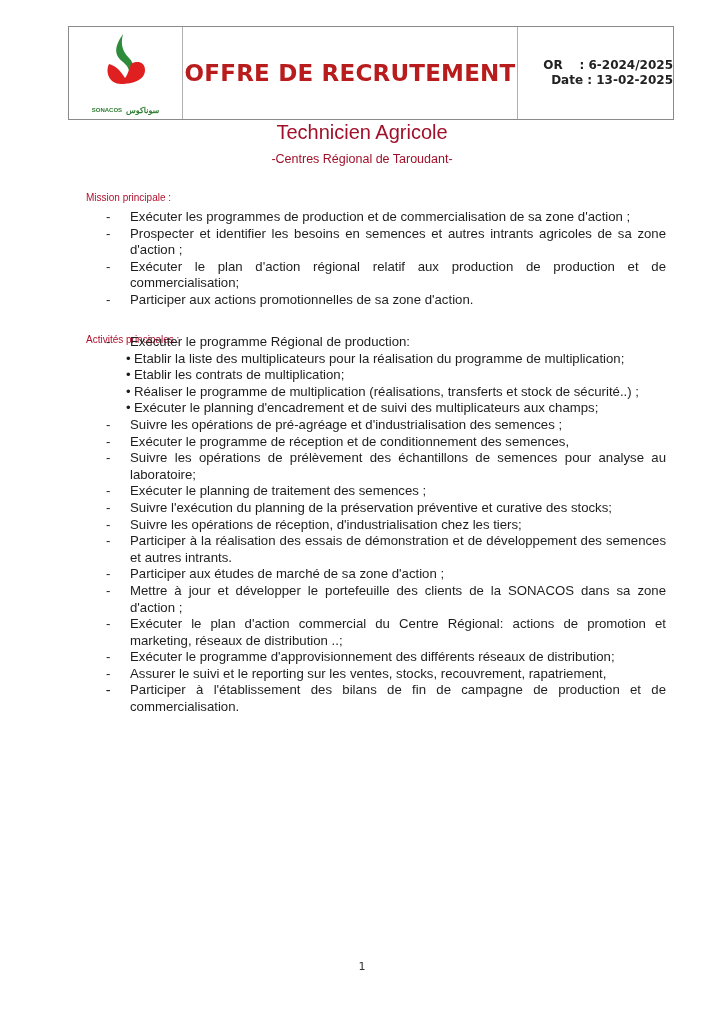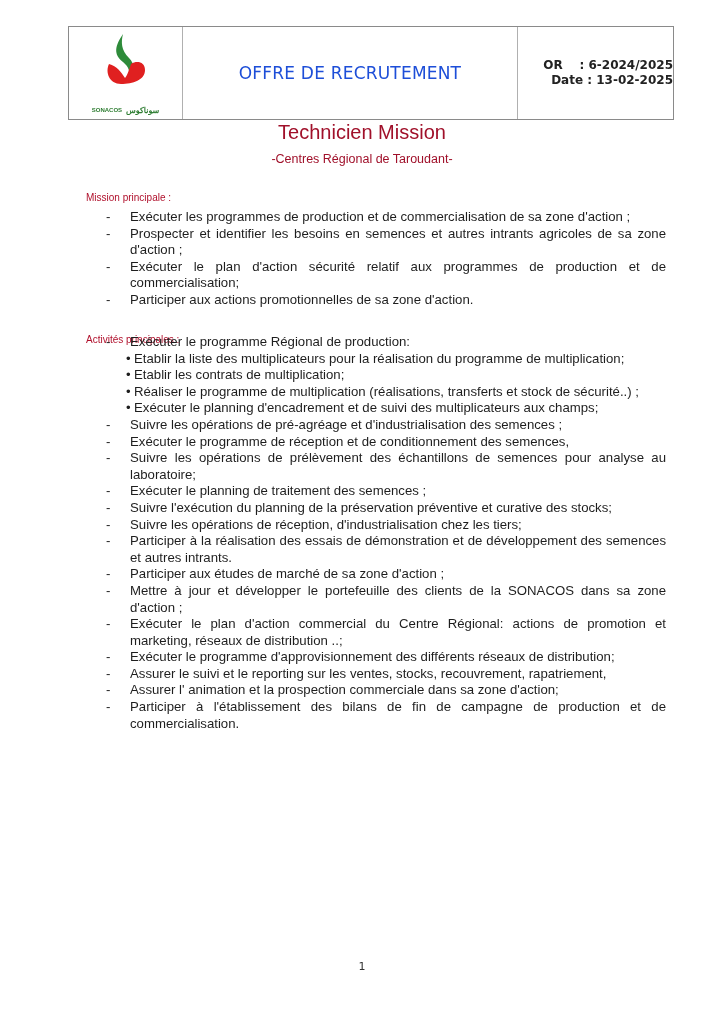--- a/index.html
+++ b/index.html
@@ -4,21 +4,21 @@
   <style>
     html, body { margin: 0; padding: 0; background: #ffffff; }
     body { width: 724px; height: 1024px; position: relative; overflow: hidden; font-family: "Liberation Sans", sans-serif; color: #1a1a1a; }
     .header-table {
       position: absolute; left: 68px; top: 26px; width: 606px; height: 94px;
       border: 1.5px solid #8a8a8a; box-sizing: border-box; display: flex;
     }
     .cell-logo { width: 113px; border-right: 1.5px solid #b0b0b0; display: flex; align-items: center; justify-content: center; }
     .cell-title { width: 334px; border-right: 1.5px solid #b0b0b0; display: flex; align-items: center; justify-content: center; }
     .cell-ref { flex: 1; display: flex; flex-direction: column; justify-content: center; padding-left: 10px; text-align: right; }
-    .doc-type { font-family: "DejaVu Sans", sans-serif; font-size: 17px; font-weight: normal; color: #1d4ed8; letter-spacing: 0.2px; }
+    .doc-type { font-family: "DejaVu Sans", sans-serif; font-size: 23px; font-weight: bold; color: #b91c1c; letter-spacing: 0.2px; }
     .ref-line { font-family: "DejaVu Sans", sans-serif; font-size: 12px; font-weight: bold; color: #222; line-height: 15px; white-space: pre; }
     .logo-text { font-size: 6px; font-weight: bold; color: #2e7d32; display: flex; gap: 4px; align-items: center; margin-top: 18px; }
     .logo-arabic { font-size: 8px; color: #2e7d32; }
     .job-title { position: absolute; left: 0; width: 724px; top: 121px; text-align: center; font-size: 20px; color: #a0102a; font-weight: normal; }
     .job-sub { position: absolute; left: 0; width: 724px; top: 152px; text-align: center; font-size: 12.5px; color: #a0102a; }
     .section-head { position: absolute; left: 86px; font-size: 10px; color: #b0102c; }
     .list { position: absolute; left: 86px; width: 580px; margin: 0; padding: 0; list-style: none; font-size: 13.2px; line-height: 16.6px; color: #1e1e1e; }
     .list li { position: relative; padding-left: 44px; text-align: justify; text-align-last: left; }
     .list li .dash { position: absolute; left: 20px; top: 0; }
     .list li.sub { padding-left: 48px; }
@@ -43,28 +43,28 @@
   </div>
   <div class="cell-title">
     <span class="doc-type">OFFRE DE RECRUTEMENT</span>
   </div>
   <div class="cell-ref">
     <div class="ref-line">OR    : 6-2024/2025</div>
     <div class="ref-line">Date : 13-02-2025</div>
   </div>
 </div>
 
-<div class="job-title">Technicien Mission</div>
+<div class="job-title">Technicien Agricole</div>
 <div class="job-sub">-Centres Régional de Taroudant-</div>
 
 <div class="section-head" style="top:192px;">Mission principale :</div>
 <ul class="list" style="top:209px;">
   <li><span class="dash">-</span><span>Exécuter les programmes de production et de commercialisation de sa zone d'action ;</span></li>
   <li><span class="dash">-</span><span>Prospecter et identifier les besoins en semences et autres intrants agricoles de sa zone d'action ;</span></li>
-  <li><span class="dash">-</span><span>Exécuter le plan d'action sécurité relatif aux programmes de production et de commercialisation;</span></li>
+  <li><span class="dash">-</span><span>Exécuter le plan d'action régional relatif aux production de production et de commercialisation;</span></li>
   <li><span class="dash">-</span><span>Participer aux actions promotionnelles de sa zone d'action.</span></li>
 </ul>
 
 <div class="section-head" style="top:334px;">Activités principales :</div>
 <ul class="list" style="top:334px;">
   <li><span class="dash">-</span><span>Exécuter le programme Régional de production:</span></li>
   <li class="sub"><span class="dot">•</span><span>Etablir la liste des multiplicateurs pour la réalisation du programme de multiplication;</span></li>
   <li class="sub"><span class="dot">•</span><span>Etablir les contrats de multiplication;</span></li>
   <li class="sub"><span class="dot">•</span><span>Réaliser le programme de multiplication (réalisations, transferts et stock de sécurité..) ;</span></li>
   <li class="sub"><span class="dot">•</span><span>Exécuter le planning d'encadrement et de suivi des multiplicateurs aux champs;</span></li>
@@ -73,17 +73,17 @@
   <li><span class="dash">-</span><span>Suivre les opérations de prélèvement des échantillons de semences pour analyse au laboratoire;</span></li>
   <li><span class="dash">-</span><span>Exécuter le planning de traitement des semences ;</span></li>
   <li><span class="dash">-</span><span>Suivre l'exécution du planning de la préservation préventive et curative des stocks;</span></li>
   <li><span class="dash">-</span><span>Suivre les opérations de réception, d'industrialisation chez les tiers;</span></li>
   <li><span class="dash">-</span><span>Participer à la réalisation des essais de démonstration et de développement des semences et autres intrants.</span></li>
   <li><span class="dash">-</span><span>Participer aux études de marché de sa zone d'action ;</span></li>
   <li><span class="dash">-</span><span>Mettre à jour et développer le portefeuille des clients de la SONACOS dans sa zone d'action ;</span></li>
   <li><span class="dash">-</span><span>Exécuter le plan d'action commercial du Centre Régional: actions de promotion et marketing, réseaux de distribution ..;</span></li>
   <li><span class="dash">-</span><span>Exécuter le programme d'approvisionnement des différents réseaux de distribution;</span></li>
   <li><span class="dash">-</span><span>Assurer le suivi et le reporting sur les ventes, stocks, recouvrement, rapatriement,</span></li>
-  <li><span class="dash">-</span><span>Assurer l' animation et la prospection commerciale dans sa zone d'action;</span></li>
+  <li><span class="dash">-</span></li>
   <li><span class="dash">-</span><span>Participer à l'établissement des bilans de fin de campagne de production et de commercialisation.</span></li>
 </ul>
 
 <div class="page-num">1</div>
 
 </body></html>

